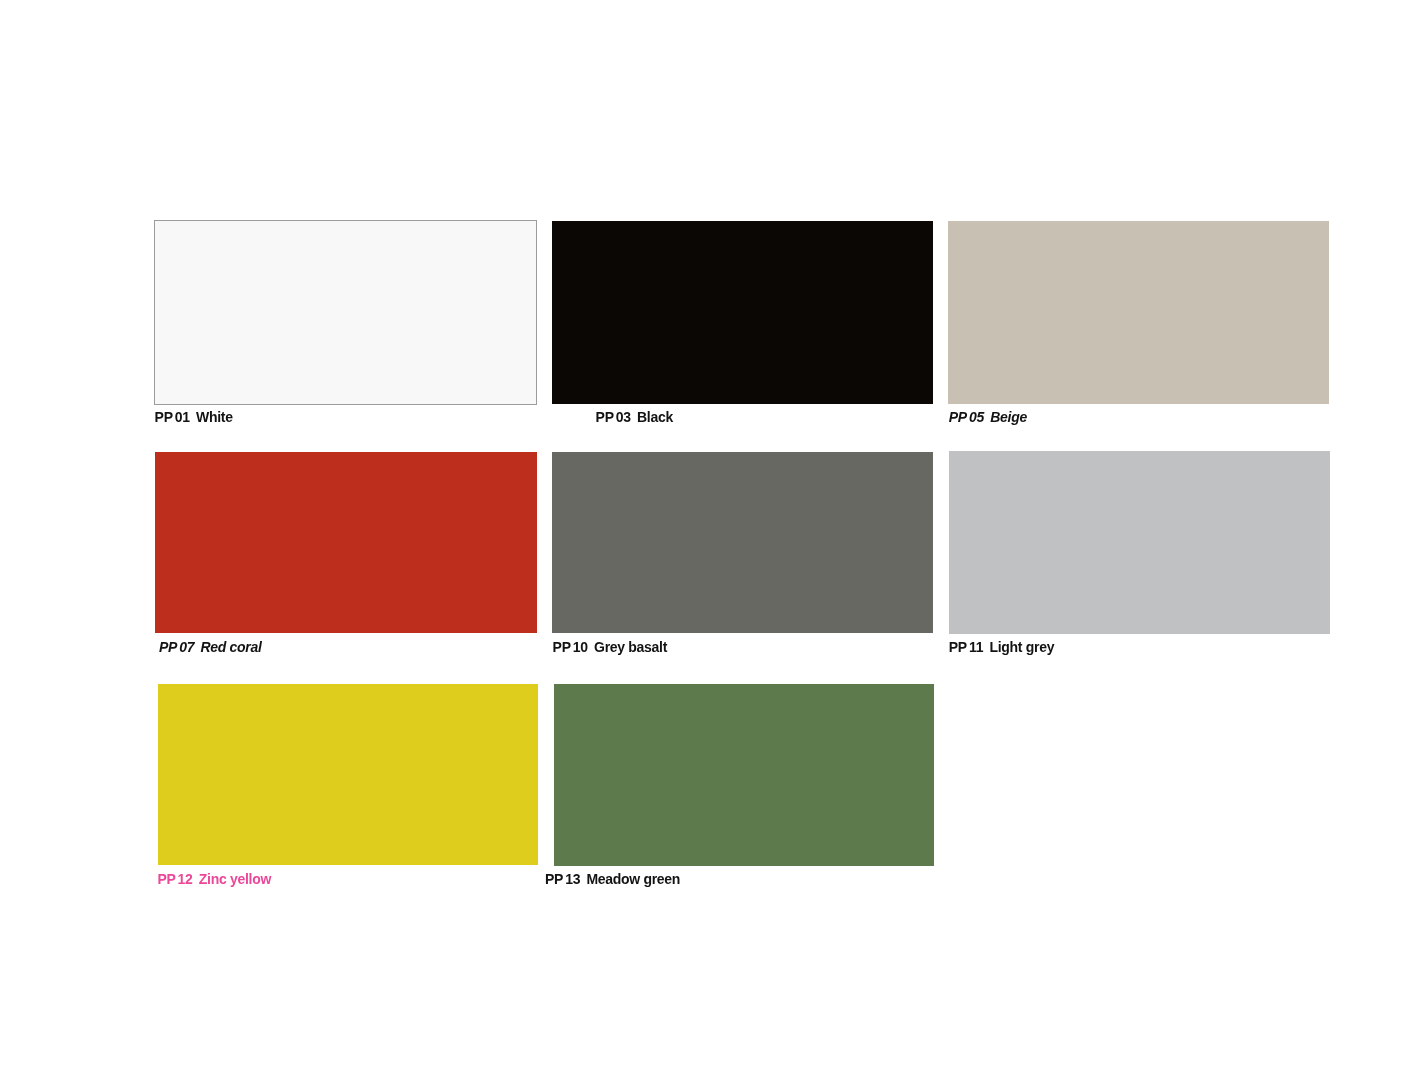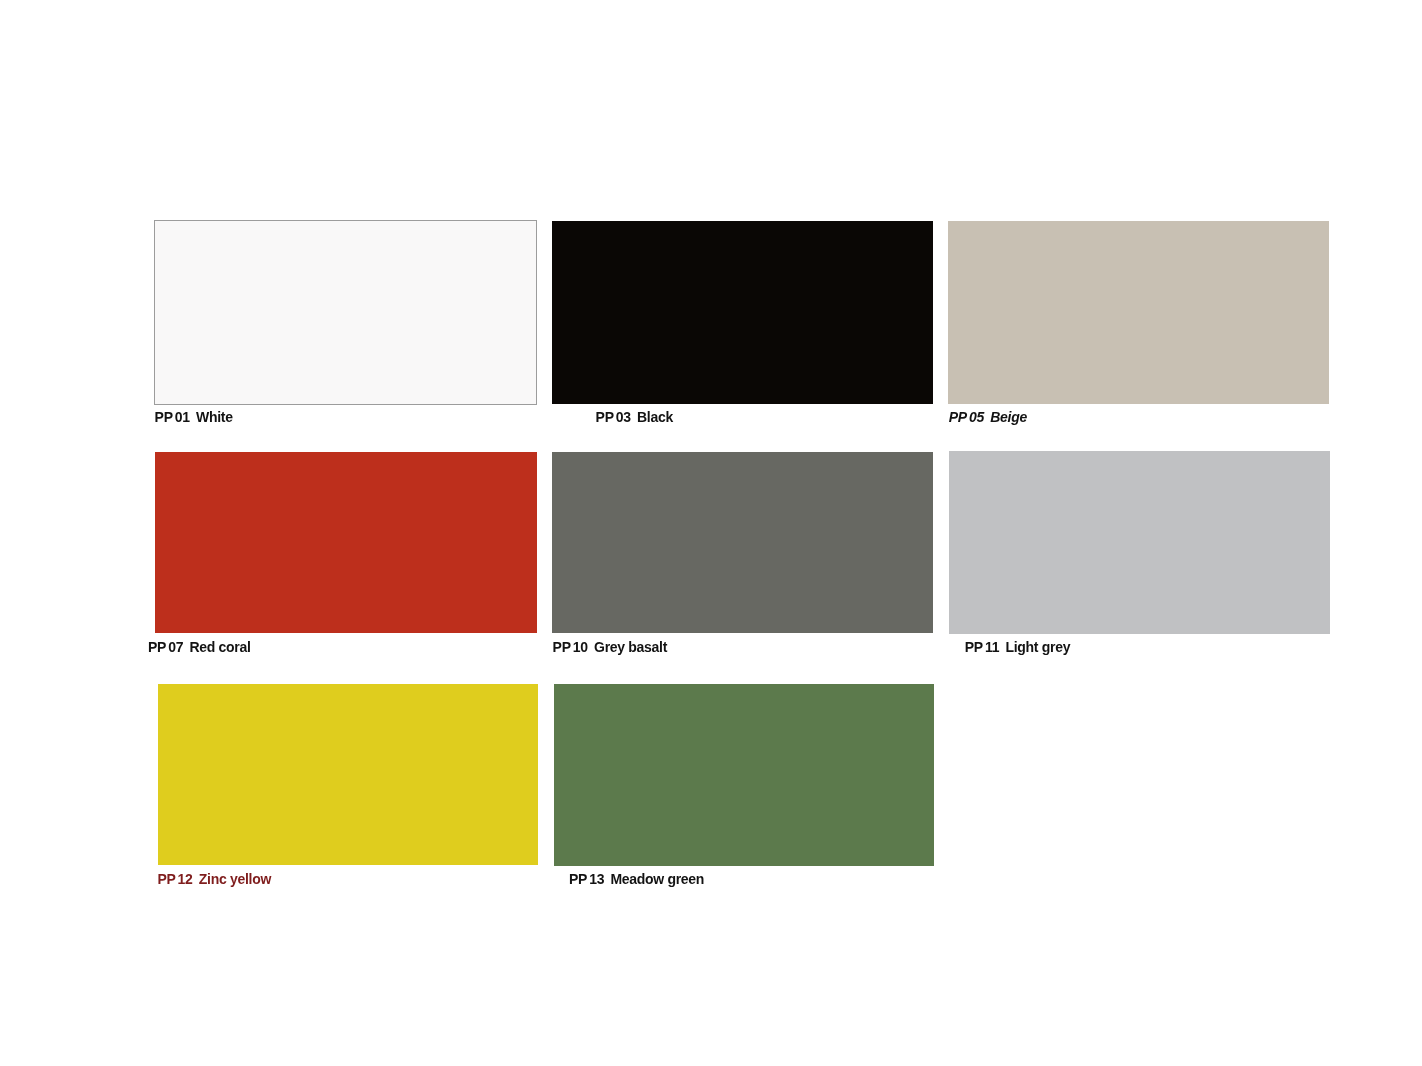--- a/index.html
+++ b/index.html
@@ -62,25 +62,25 @@
     line-height: 1;
     color: #131313;
     letter-spacing: -0.3px;
   }
   .swatch-label .thin-gap { display: inline-block; width: 2.1px; height: 1px; white-space: pre; overflow: hidden; vertical-align: baseline; }
   .swatch-label .gap      { display: inline-block; width: 6.3px; height: 1px; white-space: pre; overflow: hidden; vertical-align: baseline; }
 
   .lab-1 { left: 154.6px; top: 409.9px; }
   .lab-2 { left: 552.6px; top: 409.9px; padding-left: 43px; }
   .lab-3 { left: 948.8px; top: 409.9px; }
-  .lab-4 { left: 148px; top: 639.9px; }
+  .lab-4 { left: 159px; top: 639.9px; font-style: italic; }
   .lab-5 { left: 552.6px; top: 639.9px; }
-  .lab-6 { left: 948.8px; top: 639.9px; margin-left: 16px; }
+  .lab-6 { left: 948.8px; top: 639.9px; }
   .lab-7 { left: 157.4px; top: 871.6px; }
-  .lab-8 { left: 569px; top: 871.6px; }
+  .lab-8 { left: 545px; top: 871.6px; }
 </style>
 </head>
 <body style="background: rgb(255, 255, 255);">
 
 <div id="sheet">
   <div class="swatch-grid">
 
     <div class="swatch-chip chip-1 outlined" style="background-color: rgb(249, 248, 248); border-color: rgb(156, 156, 156);"></div>
     <div class="swatch-label lab-1" style="color: rgb(19, 19, 19);"><span>PP</span><span class="thin-gap"> </span><span>01</span><span class="gap"> </span><span>White</span></div>
 
@@ -93,19 +93,19 @@
     <div class="swatch-chip chip-4" style="background-color: rgb(189, 47, 28);"></div>
     <div class="swatch-label lab-4" style="color: rgb(19, 19, 19);"><span>PP</span><span class="thin-gap"> </span><span>07</span><span class="gap"> </span><span>Red coral</span></div>
 
     <div class="swatch-chip chip-5" style="background-color: rgb(103, 104, 98);"></div>
     <div class="swatch-label lab-5" style="color: rgb(19, 19, 19); text-align: right;"><span>PP</span><span class="thin-gap"> </span><span>10</span><span class="gap"> </span><span>Grey basalt</span></div>
 
     <div class="swatch-chip chip-6" style="background-color: rgb(192, 193, 195);"></div>
     <div class="swatch-label lab-6" style="color: rgb(19, 19, 19);"><span>PP</span><span class="thin-gap"> </span><span>11</span><span class="gap"> </span><span>Light grey</span></div>
 
     <div class="swatch-chip chip-7" style="background-color: rgb(223, 205, 30);"></div>
-    <div class="swatch-label lab-7" style="color: #7f1d1d;"><span>PP</span><span class="thin-gap"> </span><span>12</span><span class="gap"> </span><span>Zinc yellow</span></div>
+    <div class="swatch-label lab-7" style="color: #ec4899;"><span>PP</span><span class="thin-gap"> </span><span>12</span><span class="gap"> </span><span>Zinc yellow</span></div>
 
     <div class="swatch-chip chip-8" style="background-color: rgb(92, 122, 76);"></div>
     <div class="swatch-label lab-8" style="color: rgb(19, 19, 19);"><span>PP</span><span class="thin-gap"> </span><span>13</span><span class="gap"> </span><span>Meadow green</span></div>
 
   </div>
 </div>
 
 </body></html>

